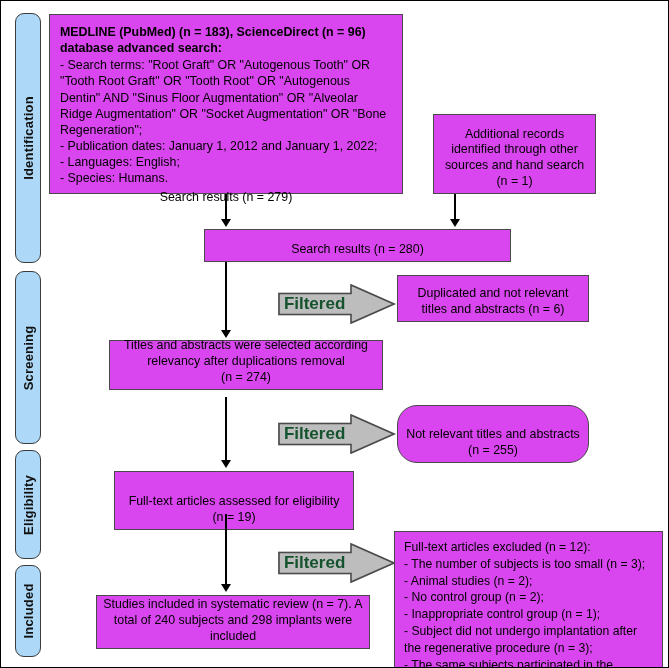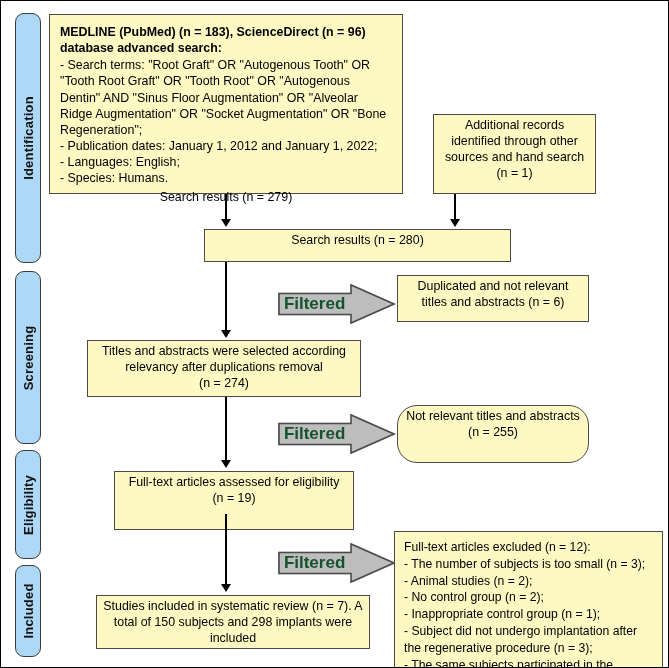--- a/index.html
+++ b/index.html
@@ -40,34 +40,34 @@
     white-space: nowrap;
     font-size: 13px;
     font-weight: bold;
     color: #111111;
     letter-spacing: 0.2px;
   }
 
   
   .box {
     position: absolute;
-    background: #fef9c3;
+    background: #d946ef;
     border: 1.3px solid #4a4a4a;
     box-sizing: border-box;
     font-size: 12.4px;
     color: #000000;
     line-height: 1.28;
   }
   .box .box-text {
     display: block;
     white-space: pre-line;
   }
   .box.center {
     display: flex;
-    align-items: flex-start;
+    align-items: flex-end;
     justify-content: center;
     text-align: center;
     padding: 3px 6px;
   }
   .box.left {
     padding: 7px 9px;
     text-align: left;
   }
 
   
@@ -108,24 +108,24 @@
     width: 307px;
     height: 33px;
   }
   #box-duplicated-excluded {
     left: 396px;
     top: 274px;
     width: 192px;
     height: 47px;
   }
   #box-titles-abstracts {
-    left: 86px;
+    left: 108px;
     top: 339px;
     width: 274px;
-    height: 57px;
+    height: 50px;
   }
   #box-not-relevant {
     left: 396px;
     top: 404px;
     width: 192px;
     height: 58px;
     border-radius: 20px;
   }
   #box-fulltext-eligibility {
     left: 113px;
@@ -295,16 +295,16 @@
     <span class="box-text">Full-text articles excluded (n = 12):
 - The number of subjects is too small (n = 3);
 - Animal studies (n = 2);
 - No control group (n = 2);
 - Inappropriate control group (n = 1);
 - Subject did not undergo implantation after the regenerative procedure (n = 3);
 - The same subjects participated in the studies (n = 2), 1 article excluded</span>
   </div>
 
   <div class="box center" id="box-studies-included">
-    <span class="box-text">Studies included in systematic review (n = 7). A total of 150 subjects and 298 implants were included</span>
+    <span class="box-text">Studies included in systematic review (n = 7). A total of 240 subjects and 298 implants were included</span>
   </div>
 
 </div>
 
 </body></html>

